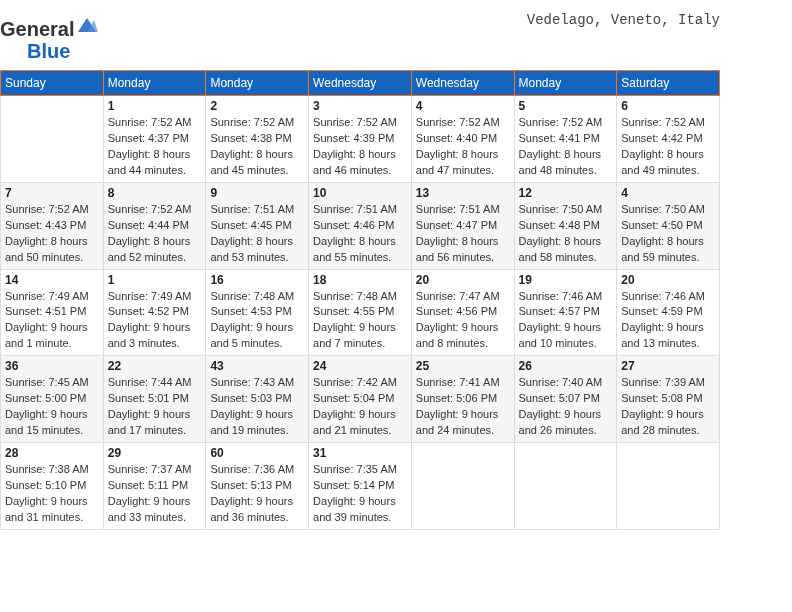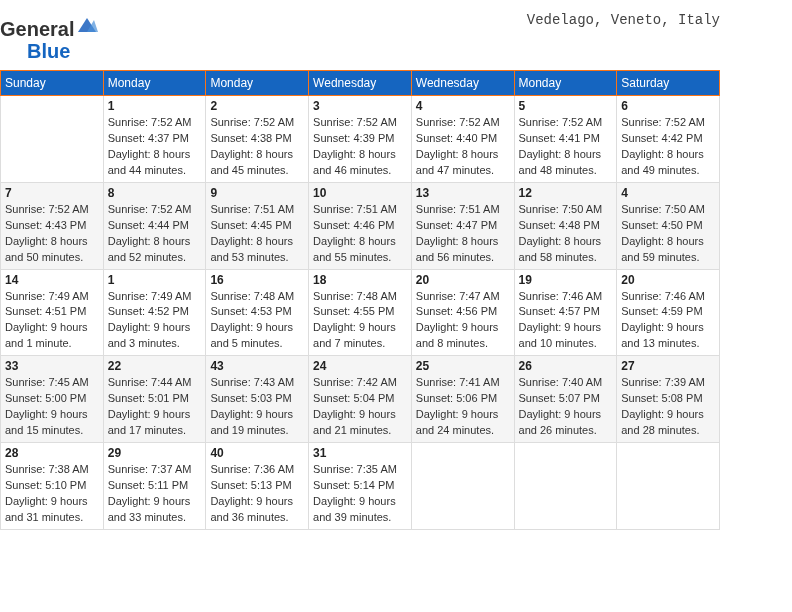--- a/index.html
+++ b/index.html
@@ -215,21 +215,21 @@
             <div class="day-number">19</div>
             <div class="day-info">Sunrise: 7:46 AM<br>Sunset: 4:57 PM<br>Daylight: 9 hours and 10 minutes.</div>
           </td>
           <td>
             <div class="day-number">20</div>
             <div class="day-info">Sunrise: 7:46 AM<br>Sunset: 4:59 PM<br>Daylight: 9 hours and 13 minutes.</div>
           </td>
         </tr>
         <tr class="row-shaded">
           <td>
-            <div class="day-number">33</div>
+            <div class="day-number">36</div>
             <div class="day-info">Sunrise: 7:45 AM<br>Sunset: 5:00 PM<br>Daylight: 9 hours and 15 minutes.</div>
           </td>
           <td>
             <div class="day-number">22</div>
             <div class="day-info">Sunrise: 7:44 AM<br>Sunset: 5:01 PM<br>Daylight: 9 hours and 17 minutes.</div>
           </td>
           <td>
             <div class="day-number">43</div>
             <div class="day-info">Sunrise: 7:43 AM<br>Sunset: 5:03 PM<br>Daylight: 9 hours and 19 minutes.</div>
           </td>
@@ -253,21 +253,21 @@
         <tr class="row-white">
           <td>
             <div class="day-number">28</div>
             <div class="day-info">Sunrise: 7:38 AM<br>Sunset: 5:10 PM<br>Daylight: 9 hours and 31 minutes.</div>
           </td>
           <td>
             <div class="day-number">29</div>
             <div class="day-info">Sunrise: 7:37 AM<br>Sunset: 5:11 PM<br>Daylight: 9 hours and 33 minutes.</div>
           </td>
           <td>
-            <div class="day-number">40</div>
+            <div class="day-number">60</div>
             <div class="day-info">Sunrise: 7:36 AM<br>Sunset: 5:13 PM<br>Daylight: 9 hours and 36 minutes.</div>
           </td>
           <td>
             <div class="day-number">31</div>
             <div class="day-info">Sunrise: 7:35 AM<br>Sunset: 5:14 PM<br>Daylight: 9 hours and 39 minutes.</div>
           </td>
           <td class="empty-cell"></td>
           <td class="empty-cell"></td>
           <td class="empty-cell"></td>
         </tr>

